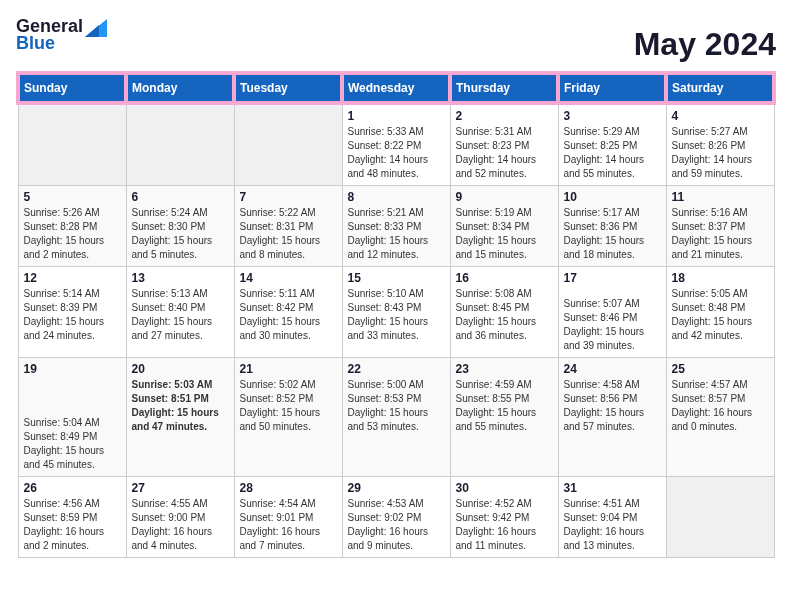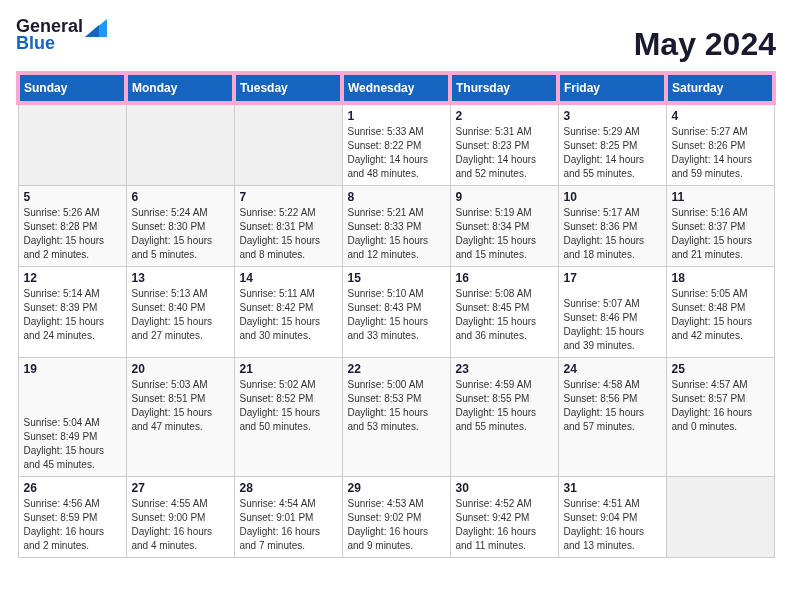--- a/index.html
+++ b/index.html
@@ -254,21 +254,21 @@
       <tr>
         <td>
           <span class="day-number">19</span>
           <div class="day-info" style="white-space: pre-line; margin-top: 40px;">Sunrise: 5:04 AM
 Sunset: 8:49 PM
 Daylight: 15 hours
 and 45 minutes.</div>
         </td>
         <td>
           <span class="day-number">20</span>
-          <div class="day-info" style="white-space: pre-line;">Sunrise: 5:03 AM
+          <div class="day-info" style="white-space: pre-line; font-weight: bold;">Sunrise: 5:03 AM
 Sunset: 8:51 PM
 Daylight: 15 hours
 and 47 minutes.</div>
         </td>
         <td>
           <span class="day-number">21</span>
           <div class="day-info" style="white-space: pre-line;">Sunrise: 5:02 AM
 Sunset: 8:52 PM
 Daylight: 15 hours
 and 50 minutes.</div>

